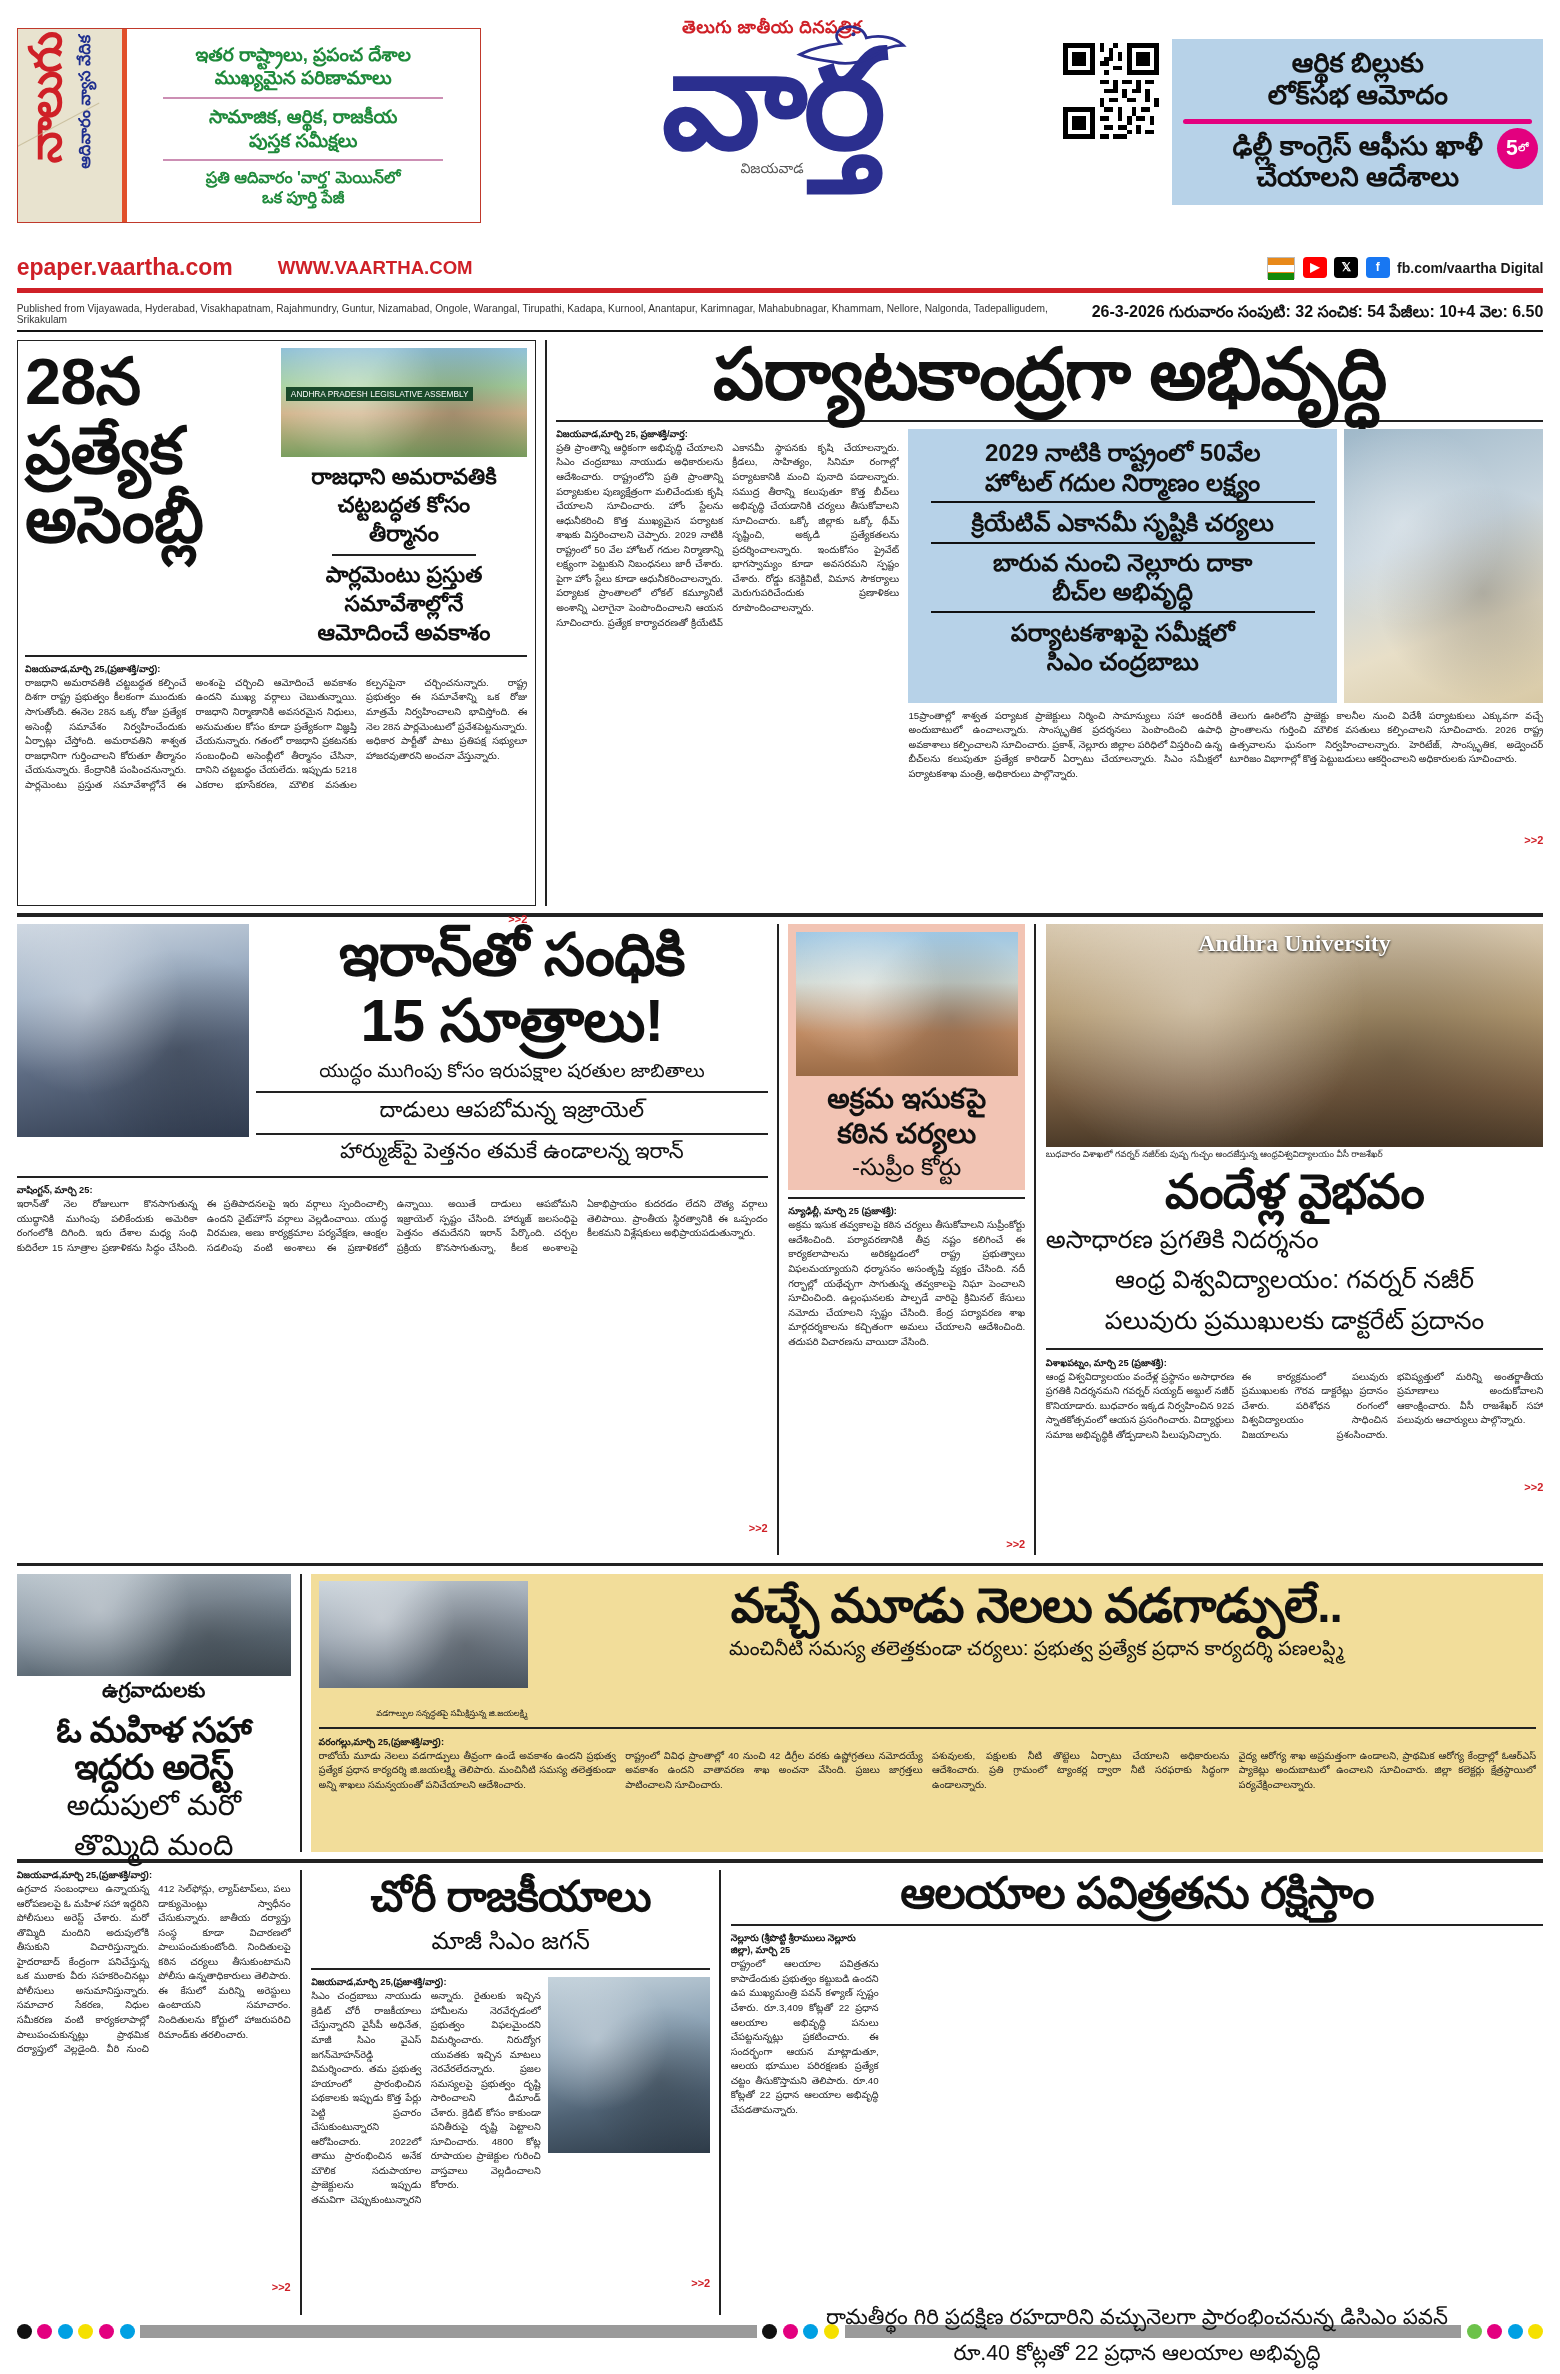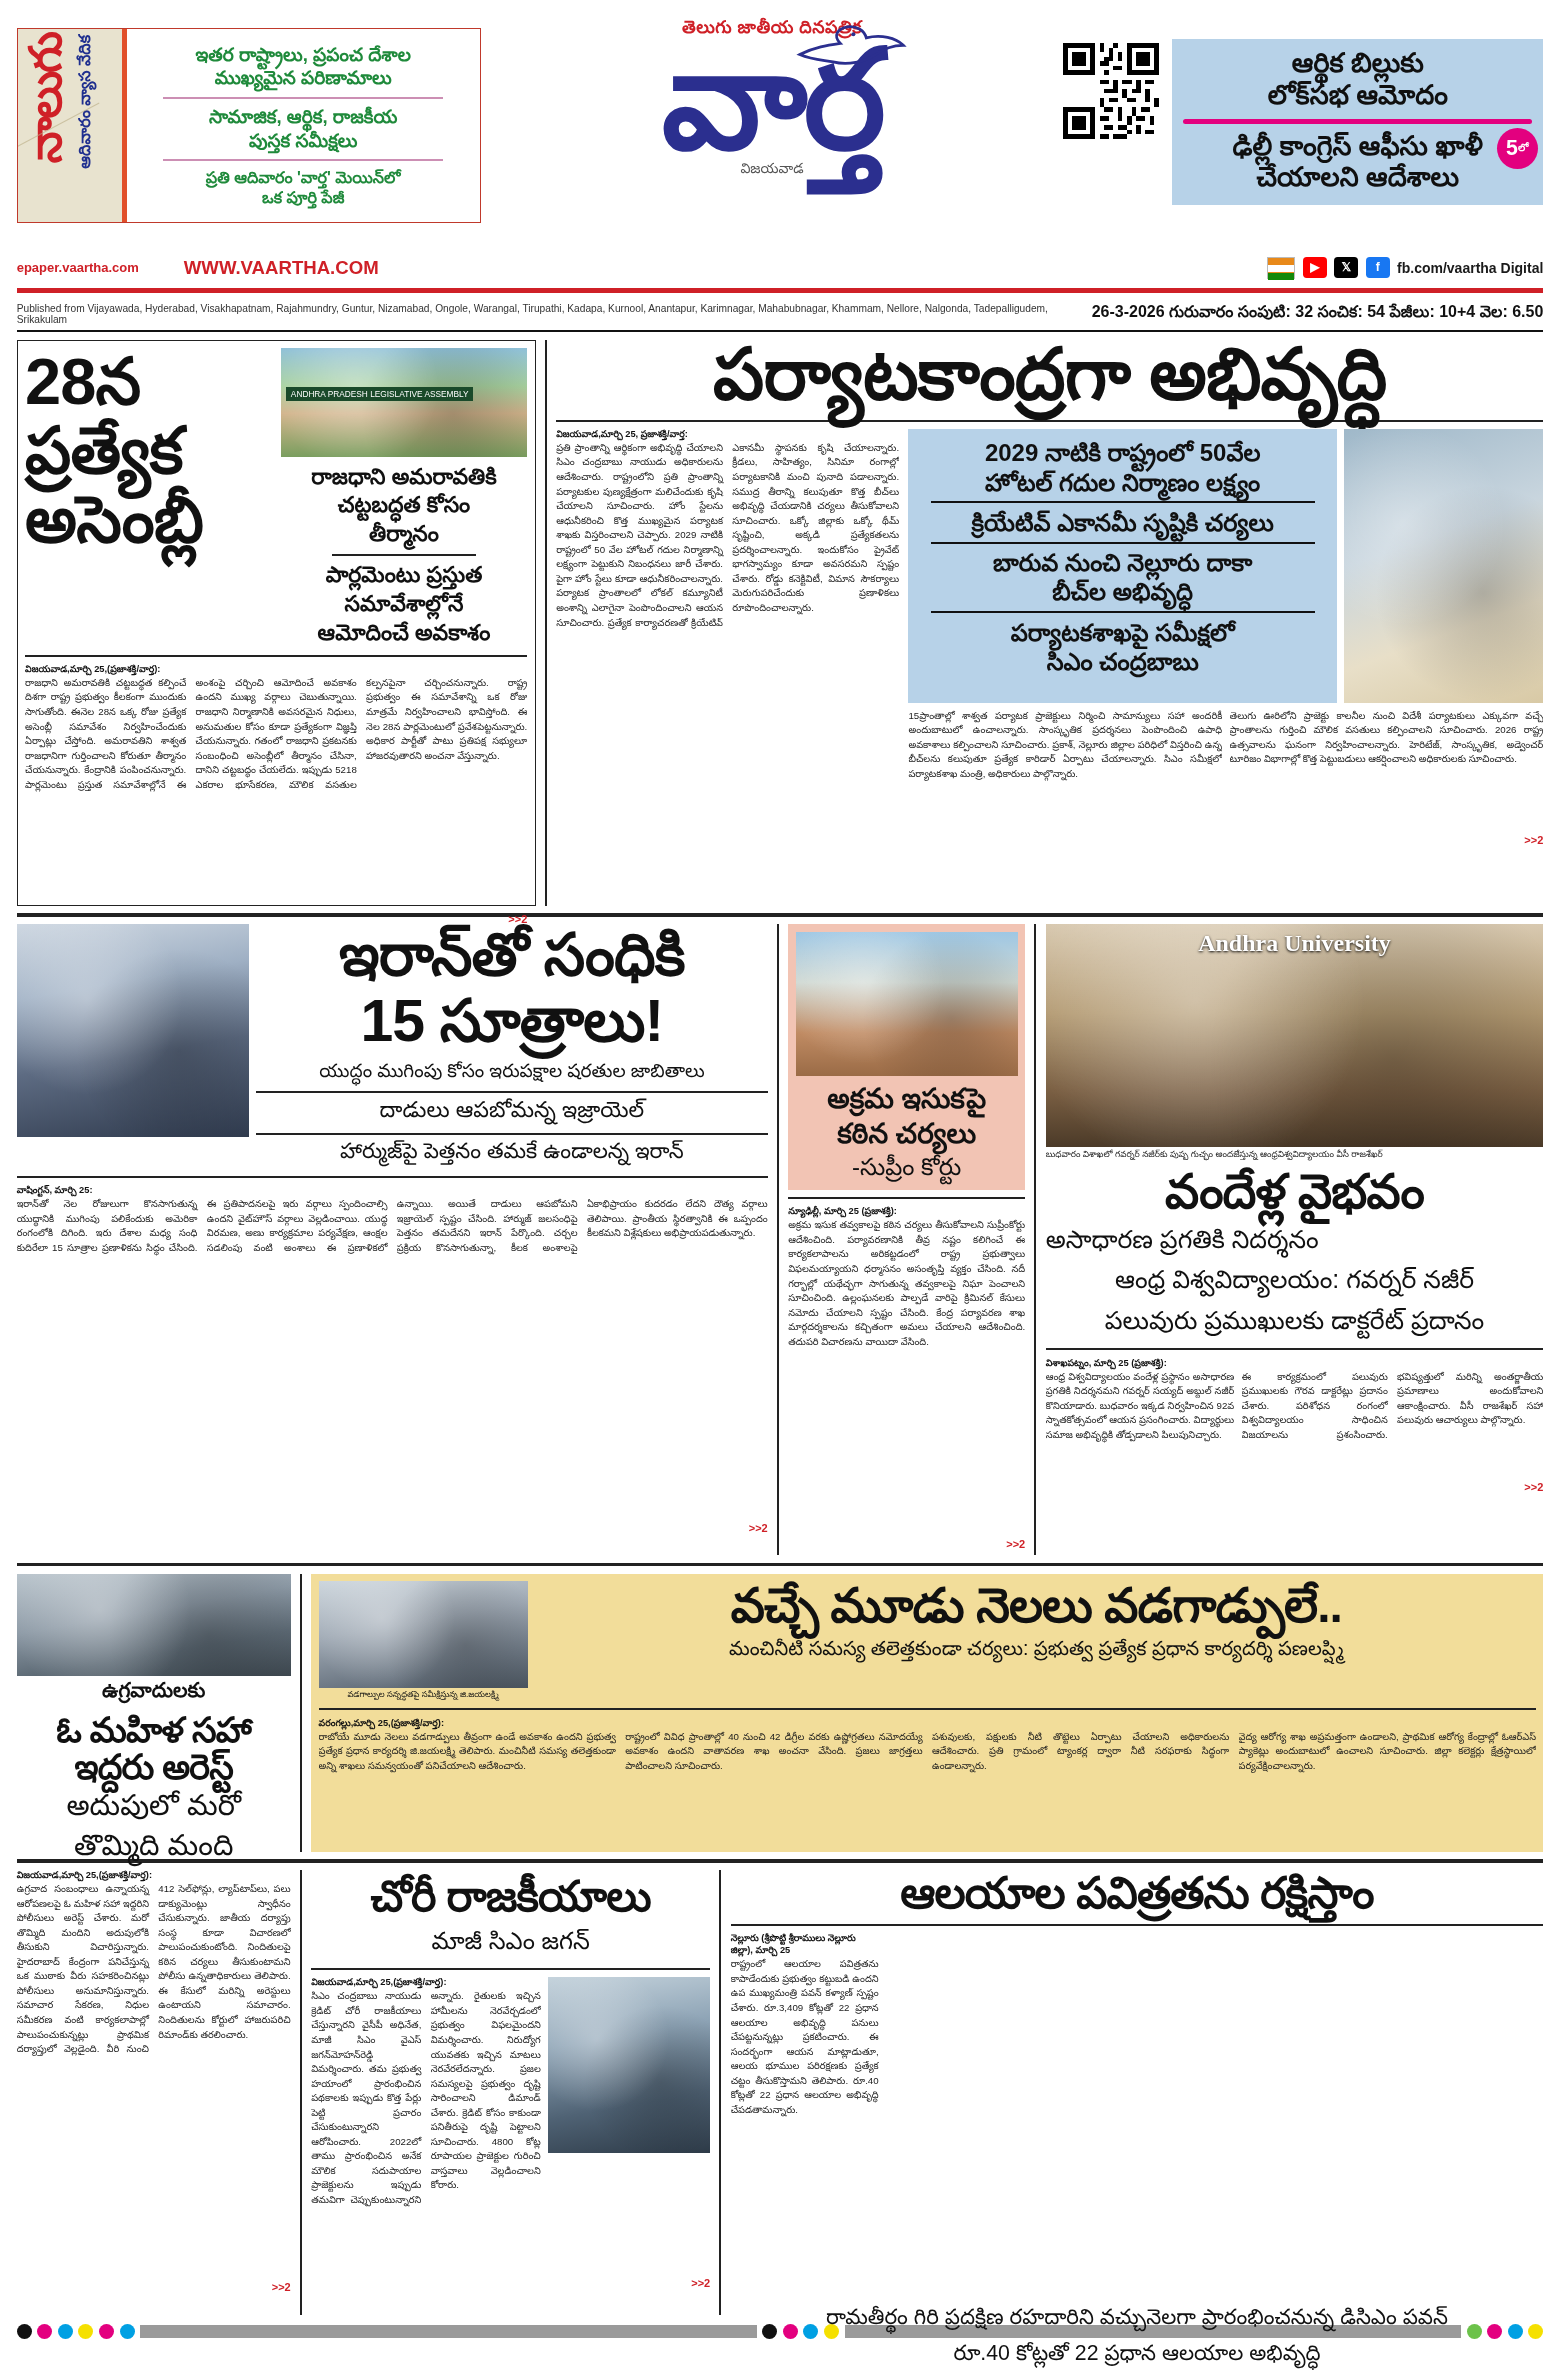--- a/index.html
+++ b/index.html
@@ -71,21 +71,21 @@
   .mh-box .hr-pink { height:4.6px; background:#e3007f; margin:7.4px 0 6.5px; border-radius:2.8px; }
   .mh-box .pg-badge {
     position:absolute; right:5.6px; width:41px; height:41px; border-radius:50%;
     background:#e3007f; color:#fff; font-weight:bold; font-size:21.3px;
     display:flex; align-items:center; justify-content:center; top:89px;
   }
   .mh-box .pg-badge sub { font-size:10.2px; }
 
   
   .linkbar { display:flex; align-items:center; height:37px; }
-  .linkbar .epaper { color:#cf2027; font-size:13px; font-weight:bold; }
+  .linkbar .epaper { color:#cf2027; font-size:23px; font-weight:bold; }
   .linkbar .www { color:#cf2027; font-size:18.6px; font-weight:bold; margin-left:45px; }
   .linkbar .flag { margin-left:auto; display:flex; align-items:center; gap:7.4px; }
   .tri { width:28px; height:22px; background:#e8891a; position:relative; border:0.9px solid #bbb;}
   .tri i{ position:absolute; left:0; right:0; height:7.4px;}
   .tri i.w{ top:7.4px; background:#fff;}
   .tri i.g{ top:15px; background:#138808;}
   .sicon { width:24px; height:20.4px; border-radius:3.7px; display:inline-flex;
            align-items:center; justify-content:center; color:#fff; font-size:12px; font-weight:bold;}
   .sicon.yt{ background:#ff0000; }
   .sicon.x{ background:#000; }
@@ -429,21 +429,21 @@
     </div>
 
     <div class="vrule"></div>
 
     <div class="cell yellowband" style="flex:1; padding:7.4px;">
       <div style="display:flex; gap:9.3px;">
         <div style="width:209px;">
           <div class="photo ph-office" style="height:107px;">
             <div class="imgband"></div>
           </div>
-          <div style="font-size:8.3px;text-align:center;padding-top:1px;">వడగాల్పుల సన్నద్ధతపై సమీక్షిస్తున్న జి.జయలక్ష్మి</div>
+          <div style="font-size:8.3px;text-align:right;padding-top:20px;">వడగాల్పుల సన్నద్ధతపై సమీక్షిస్తున్న జి.జయలక్ష్మి</div>
         </div>
         <div style="flex:1;">
           <div class="tel-head center" style="font-size:48px;">వచ్చే మూడు నెలలు వడగాడ్పులే..</div>
           <div style="font-size:19.5px;text-align:center;margin-top:5.6px;">మంచినీటి సమస్య తలెత్తకుండా చర్యలు: ప్రభుత్వ ప్రత్యేక ప్రధాన కార్యదర్శి పణలప్ష్మి</div>
         </div>
       </div>
       <div class="hrule"></div>
       <div style="font-size:9.3px;font-weight:bold;">వరంగల్లు,మార్చి 25,(ప్రజాశక్తి/వార్త):</div>
       <div style="display:flex; gap:9.3px;">
         <div class="body-text" style="flex:1;height:102px;">రాబోయే మూడు నెలలు వడగాడ్పులు తీవ్రంగా ఉండే అవకాశం ఉందని ప్రభుత్వ ప్రత్యేక ప్రధాన కార్యదర్శి జి.జయలక్ష్మి తెలిపారు. మంచినీటి సమస్య తలెత్తకుండా అన్ని శాఖలు సమన్వయంతో పనిచేయాలని ఆదేశించారు.</div>

